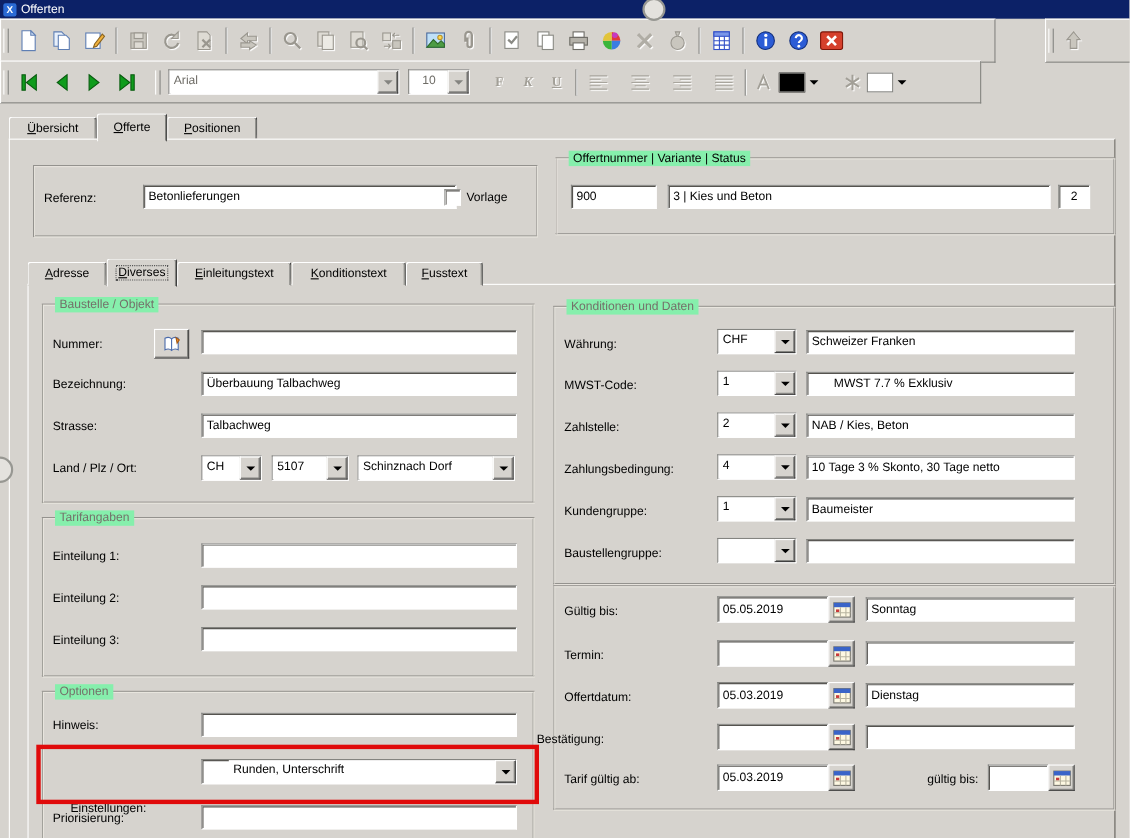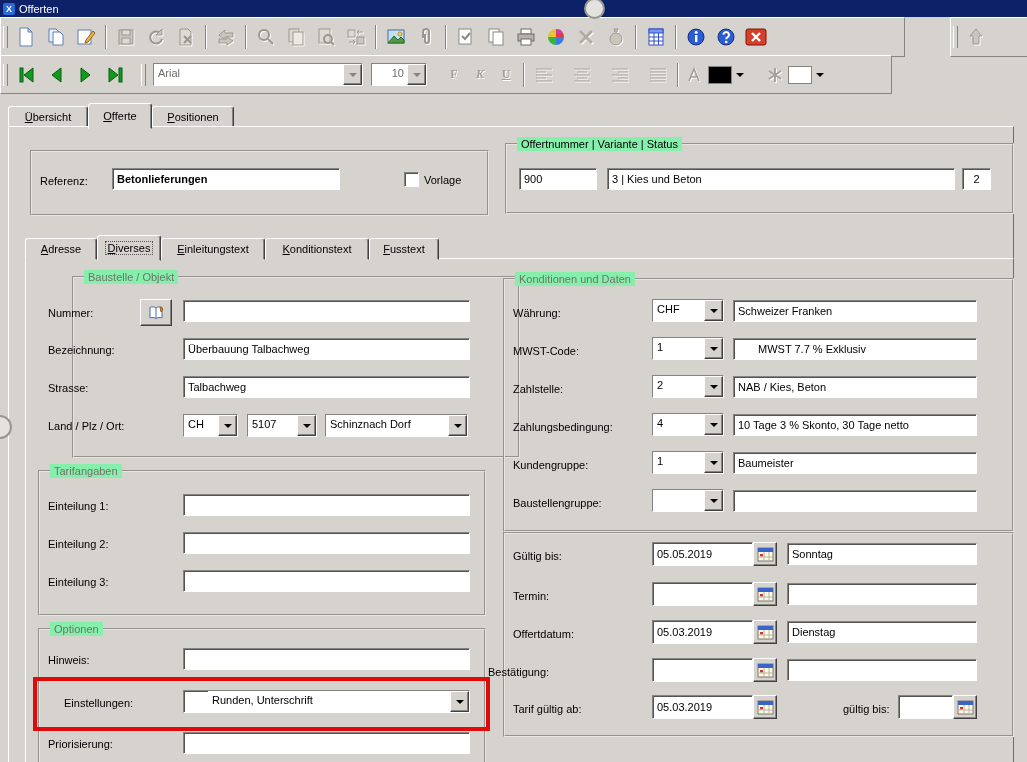--- a/index.html
+++ b/index.html
@@ -275,21 +275,21 @@
         </svg>
       </span>
     <div class="grip" style="margin-left:10px;"></div>
     <div class="combo" style="position:relative;width:210px;margin-left:4px;">
       <div class="cmbtxt" style="color:#6e6c66;">Arial</div>
       <div class="cmbbtn">
           <span class="caret" style="border-top-color:#848480;"></span>
         </div>
     </div>
     <div class="combo" style="position:relative;width:56px;margin-left:8px;">
-      <div class="cmbtxt" style="color:#6e6c66;text-align:right;">10</div>
+      <div class="cmbtxt" style="color:#6e6c66;text-align:center;">10</div>
       <div class="cmbbtn">
           <span class="caret" style="border-top-color:#848480;"></span>
         </div>
     </div>
     <span class="fmtletter" style="margin-left:14px;">F</span>
     <span class="fmtletter" style="font-style:italic;">K</span>
     <span class="fmtletter" style="text-decoration:underline;">U</span>
     <span class="tsep"></span>
     <span class="tbtn">
         <svg class="dis" width="18" height="16" viewBox="0 0 18 16">
@@ -339,21 +339,21 @@
       <span class="accel">Offerte</span>
     </div>
   <div class="tab" style="left:152px;width:80px;">
       <span class="accel">Positionen</span>
     </div>
 
   <div class="panel" style="left:8px;top:126px;width:1004px;height:640px;"></div>
 
   <div class="group" style="left:30px;top:150px;width:455px;height:62px;"></div>
   <div class="lbl" style="left:40px;top:174px;">Referenz:</div>
-  <input class="tf" style="left: 112px; top: 168px; width: 228px; font-weight: bold;" value="Betonlieferungen">
+  <input class="tf" style="left: 130px; top: 168px; width: 285px;" value="Betonlieferungen">
   <div class="chk" style="left:404px;top:172px;"></div>
   <div class="lbl" style="left:424px;top:173px;">Vorlage</div>
 
   <div class="group" style="left:505px;top:143px;width:505px;height:67px;">
     <div class="legend">Offertnummer | Variante | Status</div>
   </div>
   <input class="tf" style="left: 519px; top: 168px; width: 78px;" value="900">
   <input class="tf" style="left: 607px; top: 168px; width: 348px;" value="3 | Kies und Beton">
   <input class="tf" style="left: 962px; top: 168px; width: 29px; text-align: center; padding: 2px;" value="2">
 
@@ -368,21 +368,21 @@
     </div>
   <div class="subtab" style="left:265px;width:102px;">
       <span class="accel">Konditionstext</span>
     </div>
   <div class="subtab" style="left:369px;width:68px;">
       <span class="accel">Fusstext</span>
     </div>
 
   <div class="panel" style="left:25px;top:258px;width:987px;height:504px;z-index:1;"></div>
 
-  <div class="group" style="left:38px;top:276px;width:444px;height:178px;z-index:2;margin-left:34px;">
+  <div class="group" style="left:38px;top:276px;width:444px;height:178px;z-index:2;">
     <div class="legend gray">Baustelle / Objekt</div>
   </div>
   <div class="lbl" style="left:48px;top:306px;z-index:3;">Nummer:</div>
   <div class="raise" style="position:absolute;left:140px;top:299px;width:30px;height:25px;display:flex;align-items:center;justify-content:center;z-index:3;">
     <svg width="18" height="16" viewBox="0 0 18 16">
         <path d="M9 3C7.5 1.6 4.8 1.6 3 2.4V13c1.8-.8 4.5-.8 6 .6 1.5-1.4 4.2-1.4 6-.6V2.4C13.2 1.6 10.5 1.6 9 3z" fill="#fff" stroke="#4a6aaa"></path>
         <path d="M9 3v10.6" stroke="#4a6aaa"></path>
         <path d="M13 2l3 2-2 3z" fill="#f08a2d" stroke="#a85c12"></path>
       </svg>
   </div>
@@ -423,21 +423,21 @@
   <input class="tf" style="left: 183px; top: 532px; width: 287px; z-index: 3;" value="">
   <div class="lbl" style="left:48px;top:575px;z-index:3;">Einteilung 3:</div>
   <input class="tf" style="left: 183px; top: 570px; width: 287px; z-index: 3;" value="">
 
   <div class="group" style="left:38px;top:628px;width:444px;height:140px;z-index:2;">
     <div class="legend gray">Optionen</div>
   </div>
   <div class="lbl" style="left:48px;top:653px;z-index:3;">Hinweis:</div>
   <input class="tf" style="left: 183px; top: 648px; width: 287px; z-index: 3;" value="">
 
-  <div class="lbl" style="left:48px;top:696px;z-index:3;padding-left:16px;">Einstellungen:</div>
+  <div class="lbl" style="left:48px;top:728px;z-index:3;padding-left:16px;">Einstellungen:</div>
   <div class="combo" style="left:183px;top:690px;width:287px;z-index:3;padding-left:24px;">
     <div class="cmbtxt">Runden, Unterschrift</div>
     <div class="cmbbtn">
         <span class="caret"></span>
       </div>
   </div>
   <div class="redbox" style="left:33px;top:677px;width:449px;height:46px;"></div>
 
   <div class="lbl" style="left:48px;top:737px;z-index:3;">Priorisierung:</div>
   <input class="tf" style="left: 183px; top: 732px; width: 287px; z-index: 3;" value="">

